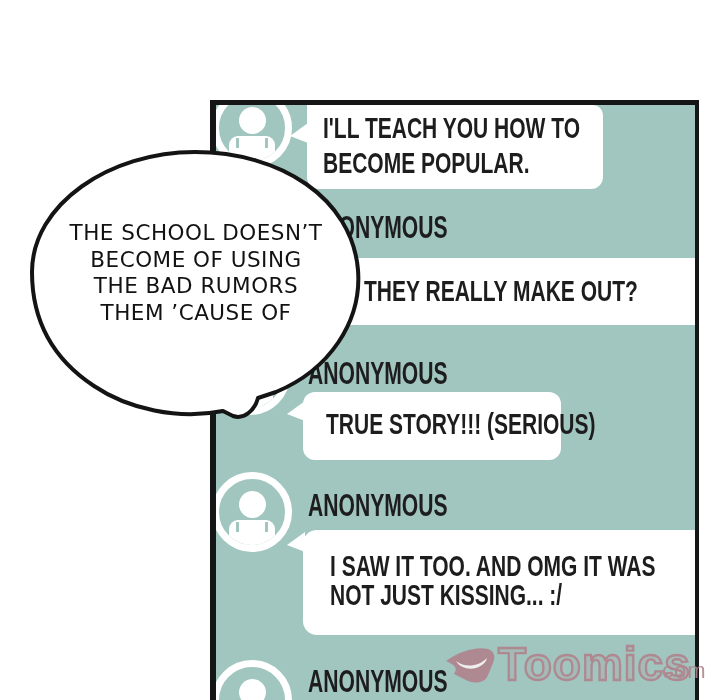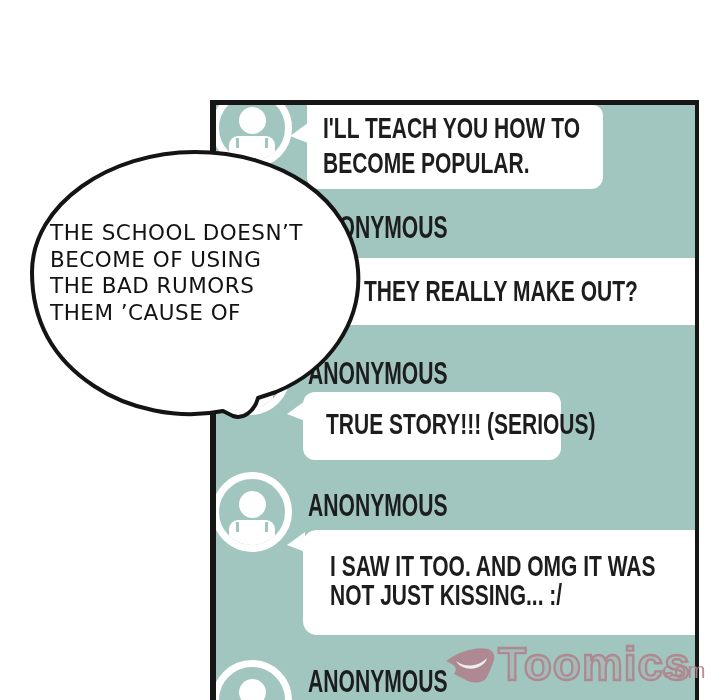--- a/index.html
+++ b/index.html
@@ -65,21 +65,21 @@
   .u3  { left:92px;  top:384px; }
   .m4a { left:114px; top:446px; }
   .m4b { left:114px; top:475px; }
   .u4  { left:92px;  top:560px; }
 
   
   .balloon { position:absolute; left:22px; top:146px; width:348px; height:280px; z-index:20; }
   .balloon svg { position:absolute; left:0; top:0; }
   .btext {
     position:absolute; left:28px; top:74px; width:292px;
-    color:#121212;
+    text-align:center; color:#121212;
     font-family:"DejaVu Sans", sans-serif;
     font-size:21.5px; line-height:26.5px; letter-spacing:0.5px;
     white-space:nowrap;
   }
 
   
   .watermark { position:absolute; left:444px; top:644px; width:270px; height:44px; z-index:30; opacity:0.92; }
   .watermark .wicon  { position:absolute; left:0; top:2px; }
   .watermark .wbrand {
     position:absolute; left:54px; top:0; font-size:46px; line-height:40px;

